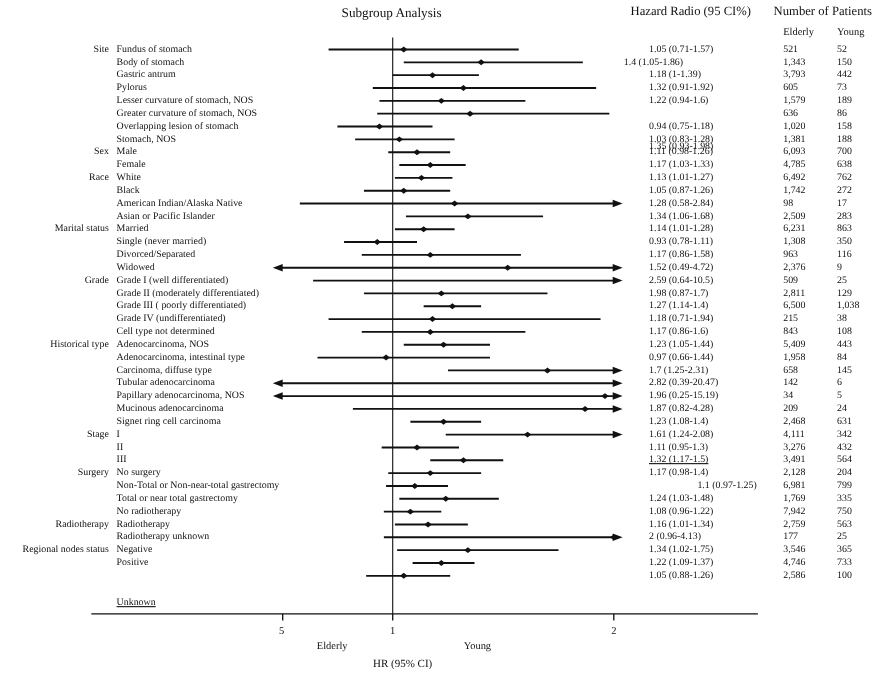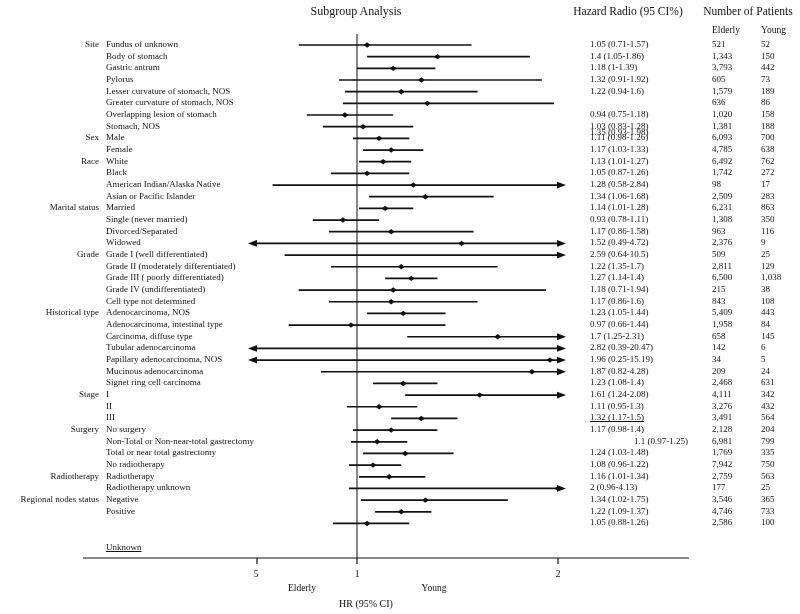--- a/index.html
+++ b/index.html
@@ -127,26 +127,26 @@
       <line x1="361.02" y1="500.13" x2="507.75" y2="500.13" stroke="#111111" stroke-width="1.7"></line>
       <polygon points="421.94000000000005,500.13 425.34000000000003,497.43 428.74,500.13 425.34000000000003,502.83" fill="#111111"></polygon>
       <line x1="375.09000000000003" y1="511.8" x2="431.37" y2="511.8" stroke="#111111" stroke-width="1.7"></line>
       <polygon points="397.82,511.8 401.21999999999997,509.1 404.61999999999995,511.8 401.21999999999997,514.5" fill="#111111"></polygon>
       <line x1="332.88" y1="523.47" x2="409.26" y2="523.47" stroke="#111111" stroke-width="1.7"></line>
       <polygon points="363.65000000000003,523.47 367.05,520.77 370.45,523.47 367.05,526.1700000000001" fill="#111111"></polygon>
     </svg>
 
   <div id="labels-layer">
       <div class="abs rowtext glabel" style="left: 0px; top: 39px; width: 99px;">Site</div>
-      <div class="abs rowtext rlabel" style="left: 106px; top: 39px;">Fundus of unknown</div>
+      <div class="abs rowtext rlabel" style="left: 106px; top: 39px;">Fundus of stomach</div>
       <div class="abs rowtext hrcol" style="left: 590px; top: 39px;">1.05 (0.71-1.57)</div>
       <div class="abs rowtext numcol" style="left: 712px; top: 39px;">521</div>
       <div class="abs rowtext numcol" style="left: 761px; top: 39px;">52</div>
       <div class="abs rowtext rlabel" style="left: 106px; top: 50.67px;">Body of stomach</div>
-      <div class="abs rowtext hrcol" style="left: 590px; top: 50.67px;">1.4 (1.05-1.86)</div>
+      <div class="abs rowtext hrcol" style="left: 567px; top: 50.67px;">1.4 (1.05-1.86)</div>
       <div class="abs rowtext numcol" style="left: 712px; top: 50.67px;">1,343</div>
       <div class="abs rowtext numcol" style="left: 761px; top: 50.67px;">150</div>
       <div class="abs rowtext rlabel" style="left: 106px; top: 62.34px;">Gastric antrum</div>
       <div class="abs rowtext hrcol" style="left: 590px; top: 62.34px;">1.18 (1-1.39)</div>
       <div class="abs rowtext numcol" style="left: 712px; top: 62.34px;">3,793</div>
       <div class="abs rowtext numcol" style="left: 761px; top: 62.34px;">442</div>
       <div class="abs rowtext rlabel" style="left: 106px; top: 74.01px;">Pylorus</div>
       <div class="abs rowtext hrcol" style="left: 590px; top: 74.01px;">1.32 (0.91-1.92)</div>
       <div class="abs rowtext numcol" style="left: 712px; top: 74.01px;">605</div>
       <div class="abs rowtext numcol" style="left: 761px; top: 74.01px;">73</div>
@@ -208,21 +208,21 @@
       <div class="abs rowtext rlabel" style="left: 106px; top: 237.39px;">Widowed</div>
       <div class="abs rowtext hrcol" style="left: 590px; top: 237.39px;">1.52 (0.49-4.72)</div>
       <div class="abs rowtext numcol" style="left: 712px; top: 237.39px;">2,376</div>
       <div class="abs rowtext numcol" style="left: 761px; top: 237.39px;">9</div>
       <div class="abs rowtext glabel" style="left: 0px; top: 249.06px; width: 99px;">Grade</div>
       <div class="abs rowtext rlabel" style="left: 106px; top: 249.06px;">Grade I (well differentiated)</div>
       <div class="abs rowtext hrcol" style="left: 590px; top: 249.06px;">2.59 (0.64-10.5)</div>
       <div class="abs rowtext numcol" style="left: 712px; top: 249.06px;">509</div>
       <div class="abs rowtext numcol" style="left: 761px; top: 249.06px;">25</div>
       <div class="abs rowtext rlabel" style="left: 106px; top: 260.73px;">Grade II (moderately differentiated)</div>
-      <div class="abs rowtext hrcol" style="left: 590px; top: 260.73px;">1.22 (1.35-1.7)</div>
+      <div class="abs rowtext hrcol" style="left: 590px; top: 260.73px;">1.98 (0.87-1.7)</div>
       <div class="abs rowtext numcol" style="left: 712px; top: 260.73px;">2,811</div>
       <div class="abs rowtext numcol" style="left: 761px; top: 260.73px;">129</div>
       <div class="abs rowtext rlabel" style="left: 106px; top: 272.4px;">Grade III ( poorly differentiated)</div>
       <div class="abs rowtext hrcol" style="left: 590px; top: 272.4px;">1.27 (1.14-1.4)</div>
       <div class="abs rowtext numcol" style="left: 712px; top: 272.4px;">6,500</div>
       <div class="abs rowtext numcol" style="left: 761px; top: 272.4px;">1,038</div>
       <div class="abs rowtext rlabel" style="left: 106px; top: 284.07px;">Grade IV (undifferentiated)</div>
       <div class="abs rowtext hrcol" style="left: 590px; top: 284.07px;">1.18 (0.71-1.94)</div>
       <div class="abs rowtext numcol" style="left: 712px; top: 284.07px;">215</div>
       <div class="abs rowtext numcol" style="left: 761px; top: 284.07px;">38</div>

